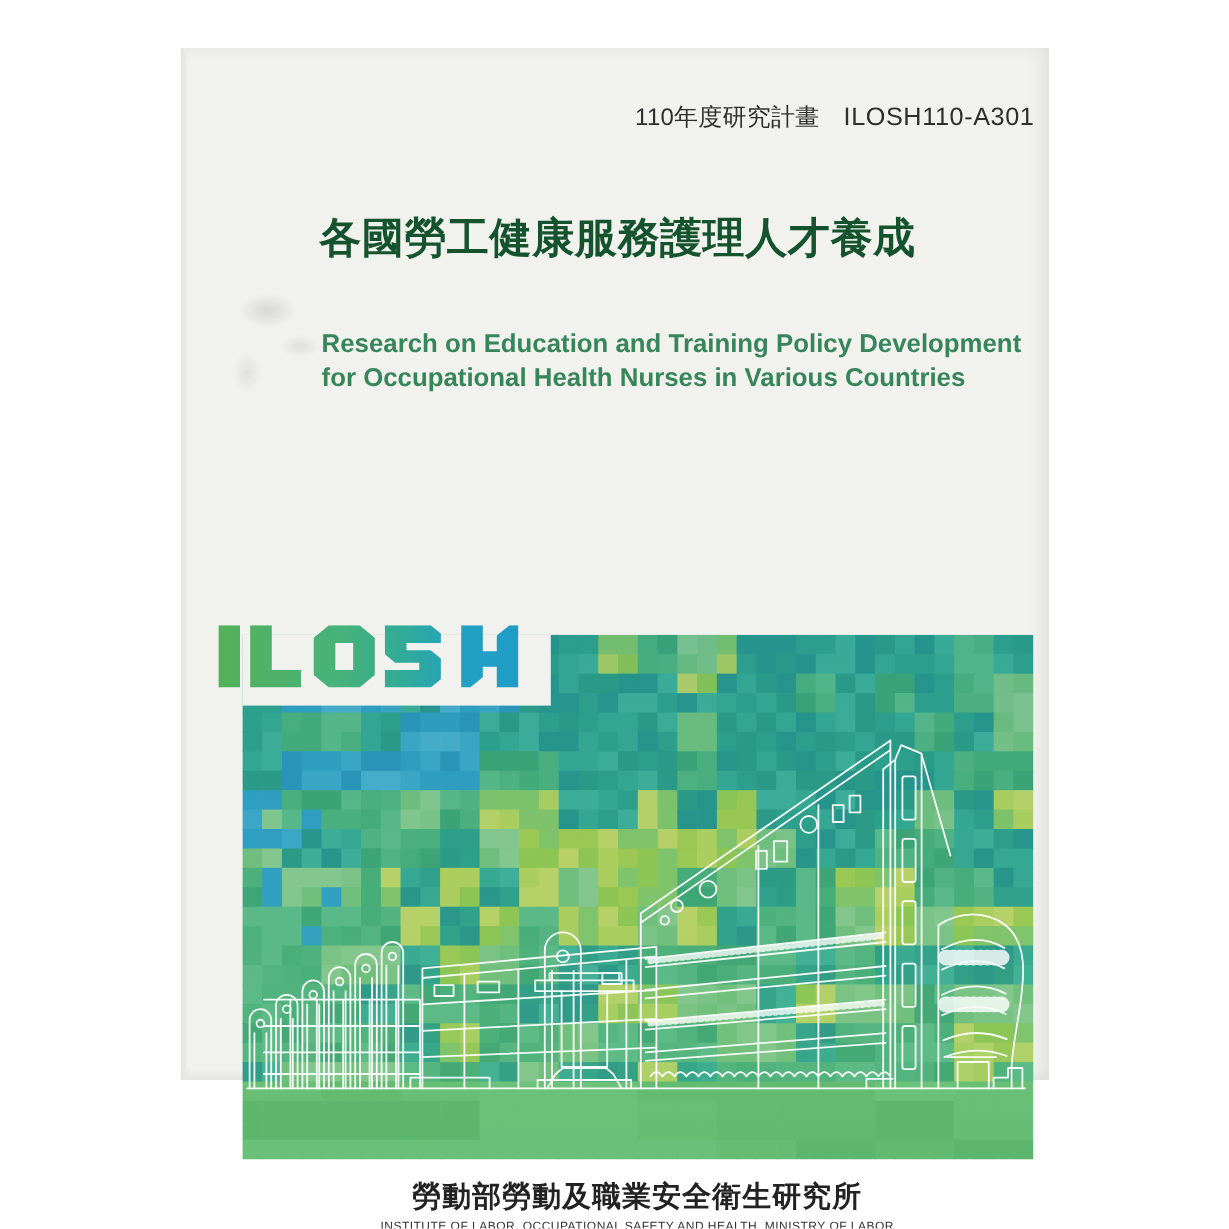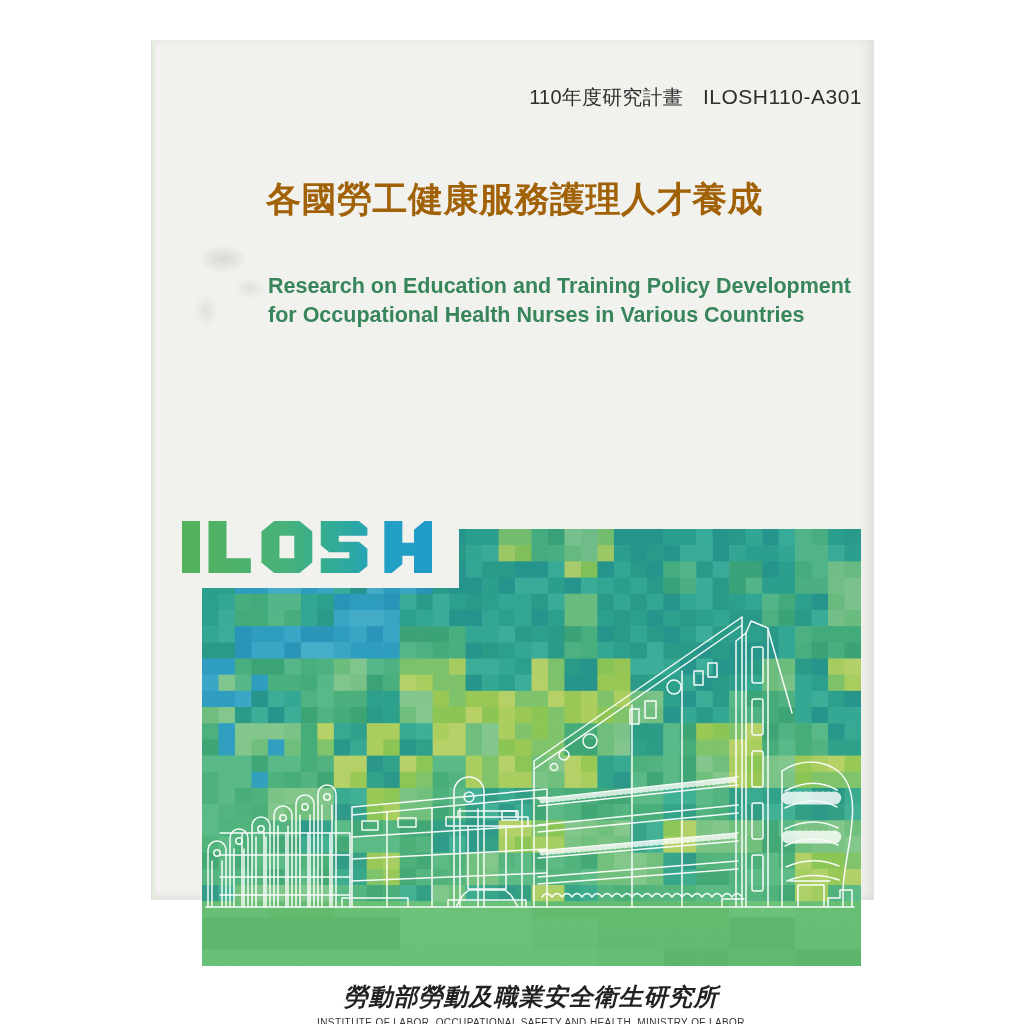--- a/index.html
+++ b/index.html
@@ -4,33 +4,33 @@
 <style>
   html,body{margin:0;padding:0;background:#ffffff;}
   .stage{position:relative;width:1024px;height:1024px;overflow:hidden;background:#ffffff;
          font-family:"Liberation Sans","DejaVu Sans",sans-serif;}
   .cover{position:absolute;left:151px;top:0;width:722px;height:860px;background:#f1f1ee;
          box-shadow:inset 3px 0 0 #e3ecdf, inset -7px 0 12px rgba(0,0,0,.06), inset 0 -4px 8px rgba(0,0,0,.03);
          border-left:1px solid #d9e5d4;margin-top:40px;}
   .header-label{position:absolute;top:44px;right:12px;color:#2d2d2d;font-size:20px;letter-spacing:.2px;
                 white-space:nowrap;}
   .header-label .code{font-size:21px;margin-left:20px;letter-spacing:.5px;}
-  .title-zh{position:absolute;left:114px;top:136px;color:#a16207;font-size:35px;font-weight:700;
+  .title-zh{position:absolute;left:114px;top:136px;color:#14532d;font-size:35px;font-weight:700;
             line-height:46px;letter-spacing:.5px;white-space:nowrap;}
   .subtitle-en{position:absolute;left:116px;top:232px;font-size:21.5px;font-weight:600;line-height:29px;
                white-space:nowrap;}
   .artwork{position:absolute;left:50px;top:489px;width:659px;height:437px;}
   .artwork svg{position:absolute;left:0;top:0;width:659px;height:437px;display:block;}
   .mosaic-tint{position:absolute;left:0;top:0;width:659px;height:437px;
                background:linear-gradient(180deg,rgba(25,140,150,.12),rgba(0,0,0,0) 42%,rgba(130,205,115,.12) 78%,rgba(90,185,110,.18));}
   .notch{position:absolute;left:0;top:0;width:257px;height:59px;background:#f1f1ee;}
   .logo{position:absolute;left:30px;top:481px;width:250px;height:52px;}
   .logo svg{width:250px;height:52px;display:block;}
   .footer{position:absolute;left:129px;top:941px;width:500px;text-align:center;}
-  .org-zh{color:#222222;font-size:24px;font-weight:600;letter-spacing:1px;white-space:nowrap;font-style:italic;}
+  .org-zh{color:#222222;font-size:24px;font-weight:600;letter-spacing:1px;white-space:nowrap;}
   .org-en{margin-top:4px;color:#333333;font-size:10px;font-weight:400;letter-spacing:.4px;white-space:nowrap;}
   .smudge-a{position:absolute;left:26px;top:188px;width:100px;height:110px;pointer-events:none;
     background:
       radial-gradient(ellipse 34px 20px at 45% 28%,rgba(125,125,125,.22),rgba(125,125,125,0) 70%),
       radial-gradient(ellipse 22px 14px at 72% 55%,rgba(130,130,130,.16),rgba(130,130,130,0) 70%),
       radial-gradient(ellipse 16px 24px at 28% 75%,rgba(120,120,120,.14),rgba(120,120,120,0) 70%);
     filter:blur(1px);}
   .smudge-b{position:absolute;left:300px;top:988px;width:120px;height:26px;pointer-events:none;
     background:radial-gradient(ellipse 40px 6px at 50% 50%,rgba(130,130,130,.12),rgba(130,130,130,0) 70%);
     filter:blur(1px);}

